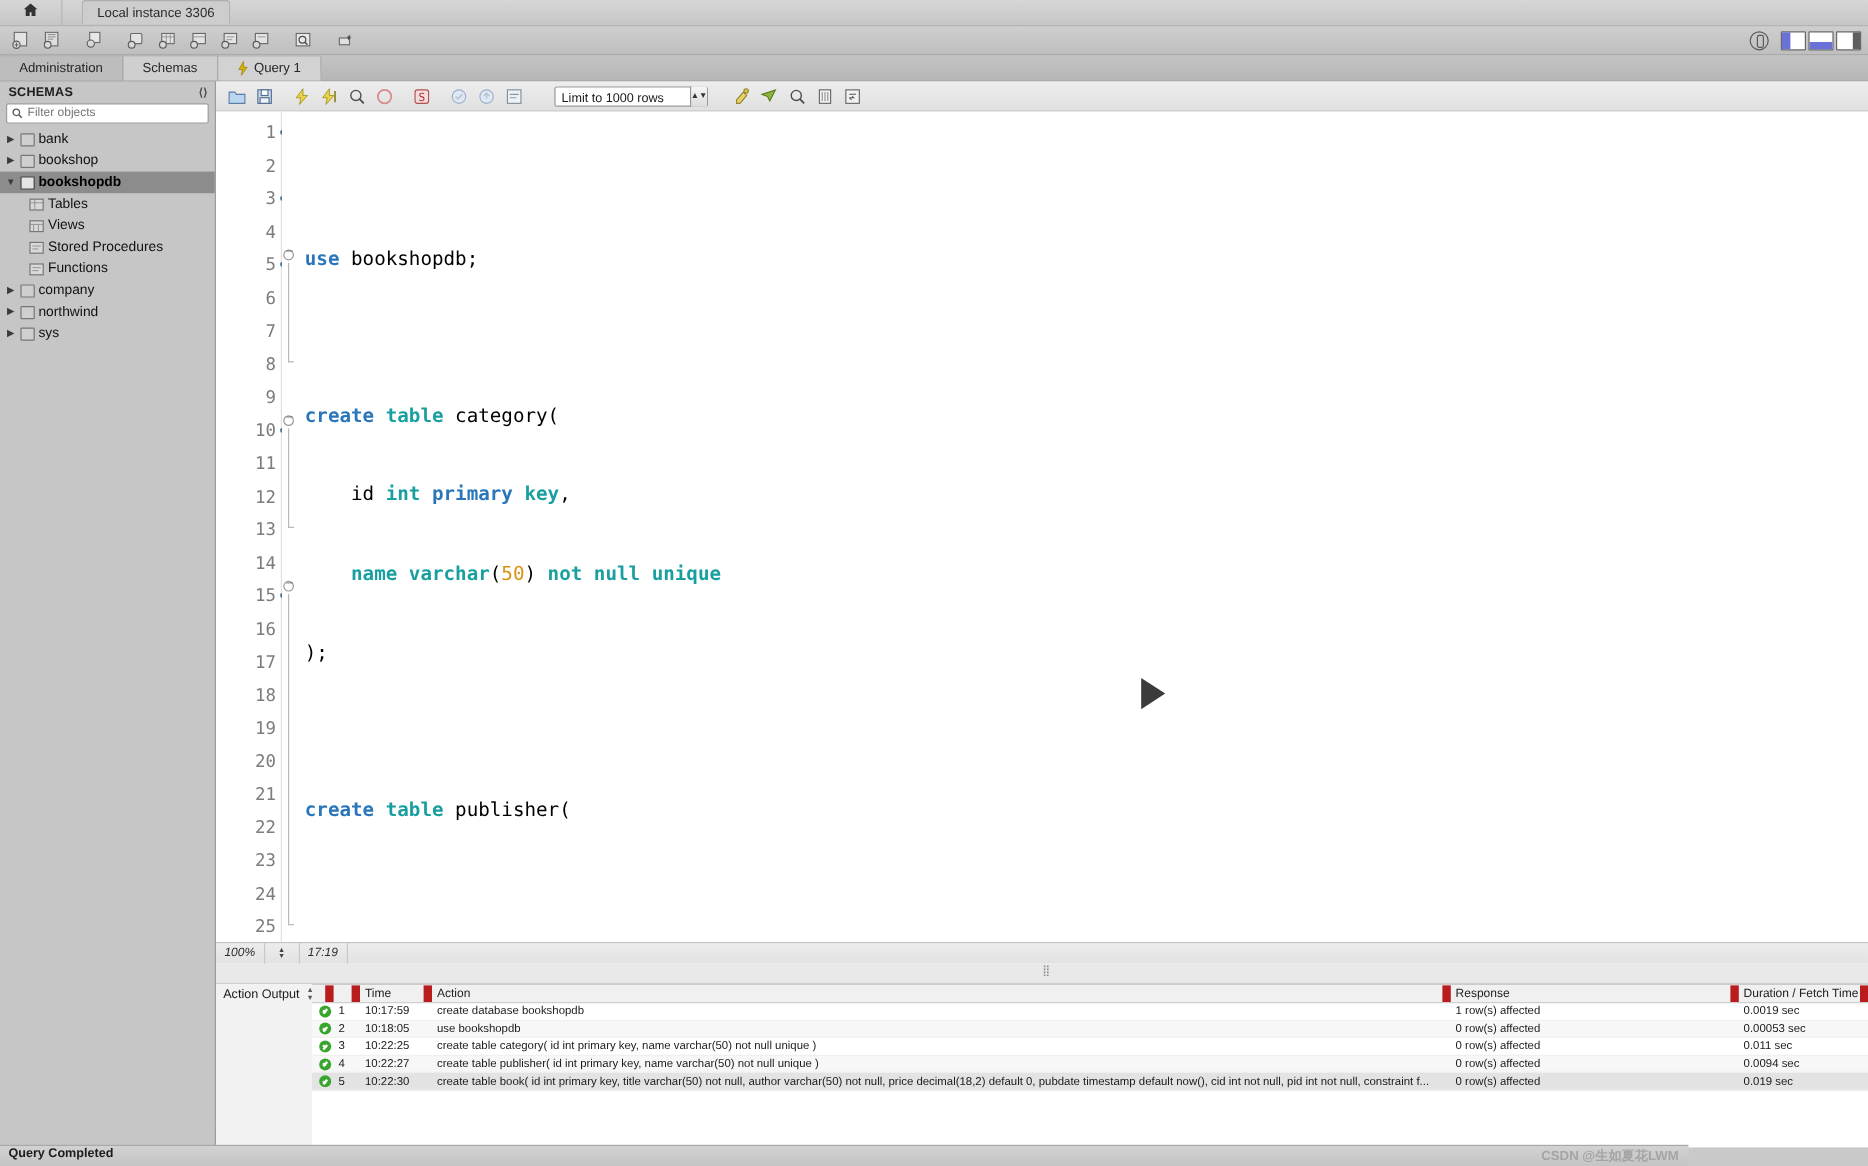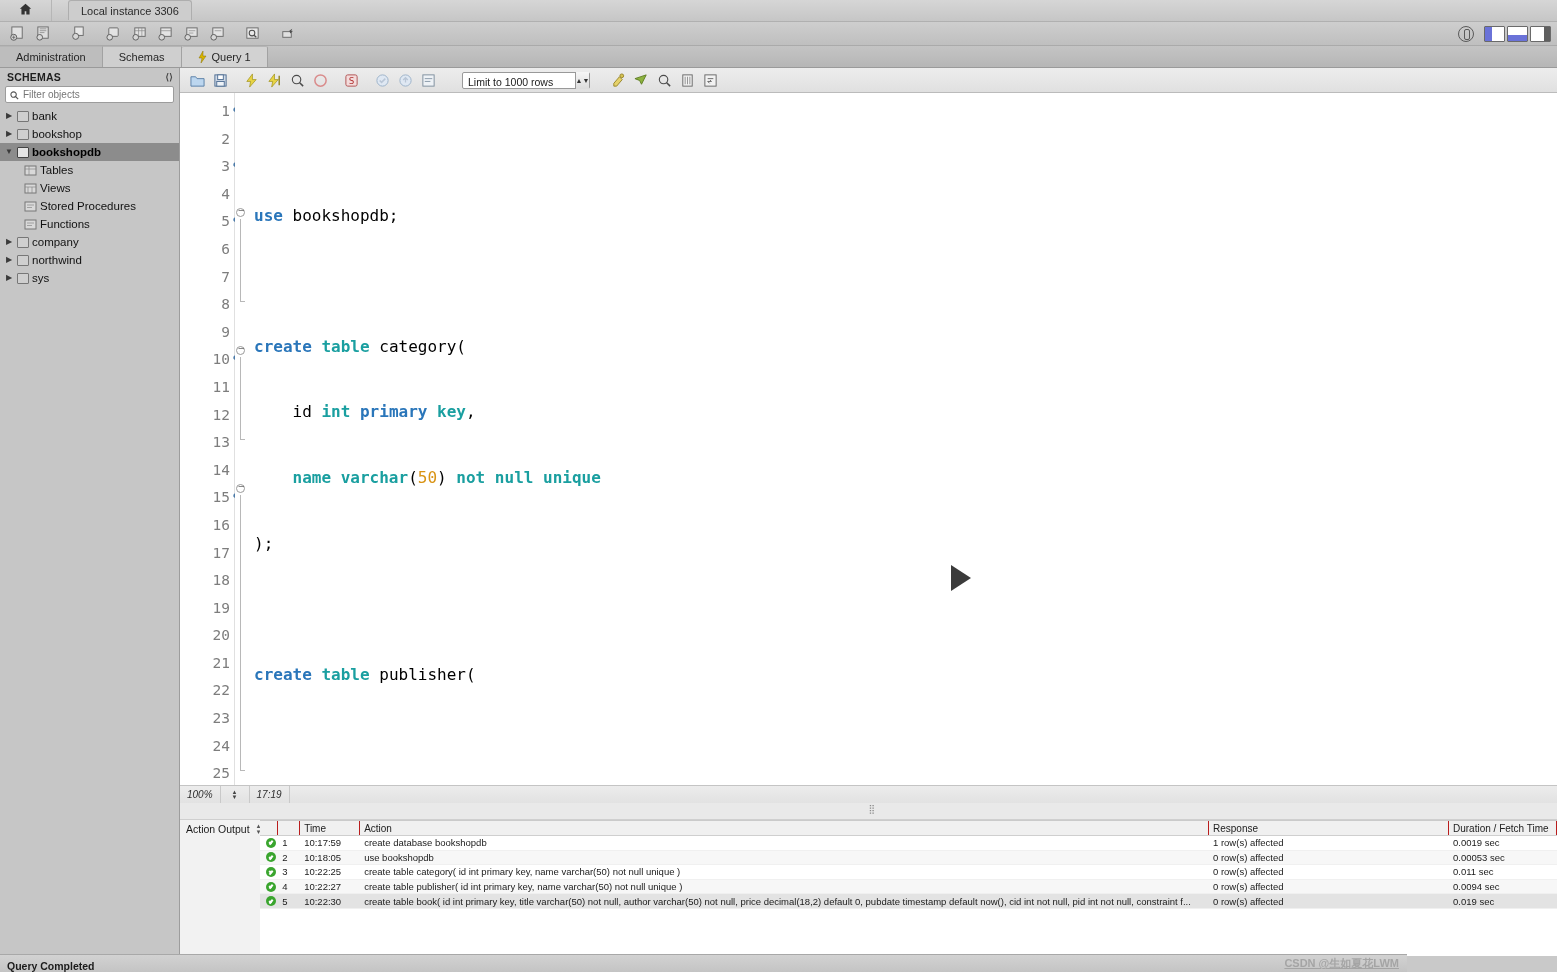--- a/index.html
+++ b/index.html
@@ -158,45 +158,45 @@
 
   .splitter { height: 17px; background: #e9e9e9; position: relative; border-bottom: 1px solid #cfcfcf;}
   .splitter .grip { position:absolute; left: 50%; top: 4px; color:#8b8b8b; font-size: 9px; line-height: 4px;}
 
   
   .outpanel { height: 136px; background: #f2f2f2; display: flex; flex-direction: row; }
   .outhead { height: 17px; display: flex; align-items: center; gap: 7px; padding-left: 6px; font-size: 10.5px; color: #1b1b1b;}
   .combochev { font-size: 7px; color: #555; line-height: 6px; display:flex; flex-direction:column;}
   .grid { flex: 1; background: #fff; border-top: 1px solid #cacaca; overflow: hidden;}
   .ghead { display: flex; height: 15px; background: #f0f0f0; border-bottom: 1px solid #cfcfcf; font-size: 10px; color: #222;}
-  .ghead > div { border-right: 1px solid #b91c1c; padding-left: 4px; display: flex; align-items: center; }
+  .ghead > div { border-right: 7px solid #b91c1c; padding-left: 4px; display: flex; align-items: center; }
   .grow { display: flex; height: 14.6px; font-size: 9.5px; color: #1a1a1a; border-bottom: 1px solid #f0f0f0;}
   .grow.alt { background: #f7f7f7; }
   .grow.selrow { background: #e3e3e3; }
   .grow > div { padding-left: 4px; display:flex; align-items:center; overflow:hidden; white-space: nowrap; }
   .c-stat { width: 18px; justify-content: center; padding-left: 0;}
   .c-num  { width: 22px; }
   .c-time { width: 60px; }
   .c-act  { flex: 1; min-width: 0; }
   .c-resp { width: 240px; }
   .c-dur  { width: 108px; }
   .okdot { width: 10px; height: 10px; border-radius: 50%; background: #3aa52e; position: relative; }
   .okdot::after { content:""; position:absolute; left:2.6px; top:4.4px; width:2.6px; height:1.6px; background:#fff; transform: rotate(45deg);}
   .okdot::before{ content:""; position:absolute; left:4.2px; top:2.6px; width:1.6px; height:5.4px; background:#fff; transform: rotate(40deg);}
 
   
   .statusbar {
     position: absolute; left: 0; bottom: 0; width: 1407px; height: 18px;
     background: linear-gradient(#d2d2d2,#c4c4c4); border-top: 1px solid #a8a8a8;
-    display: flex; align-items: flex-end; padding-left: 7px; font-size: 10.5px; color: #1c1c1c; font-weight: bold;
+    display: flex; align-items: flex-start; padding-left: 7px; font-size: 10.5px; color: #1c1c1c; font-weight: bold;
   }
   .sb-left-fill { position:absolute; left:0; bottom:18px; width:180px; height:16px; background:#c6c6c6; border-right:1px solid #9d9d9d;}
   .watermark {
     position: absolute; right: 8px; bottom: 1px; font-size: 11px; color: #9e9e9e;
-    font-family: "Liberation Sans", sans-serif; opacity: .85; text-decoration: underline;
+    font-family: "Liberation Sans", sans-serif; opacity: .85;
   }
 </style>
 </head>
 <body>
 
 <div id="app">
 
   <div class="titlebar">
     <div class="home-btn">
       <span>

